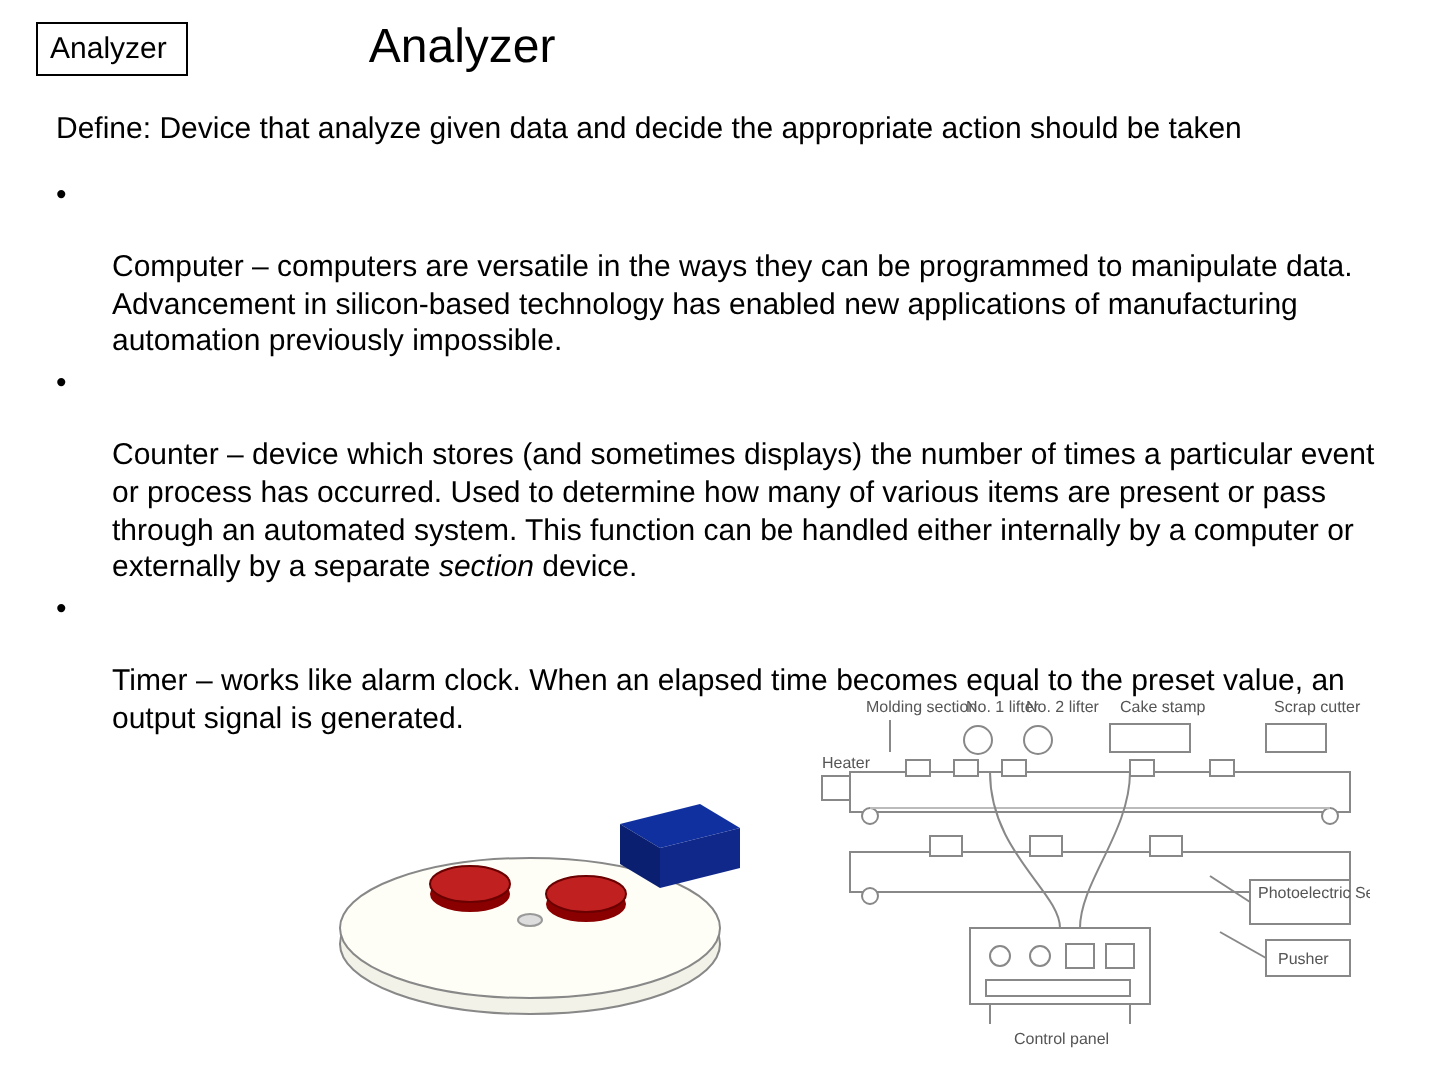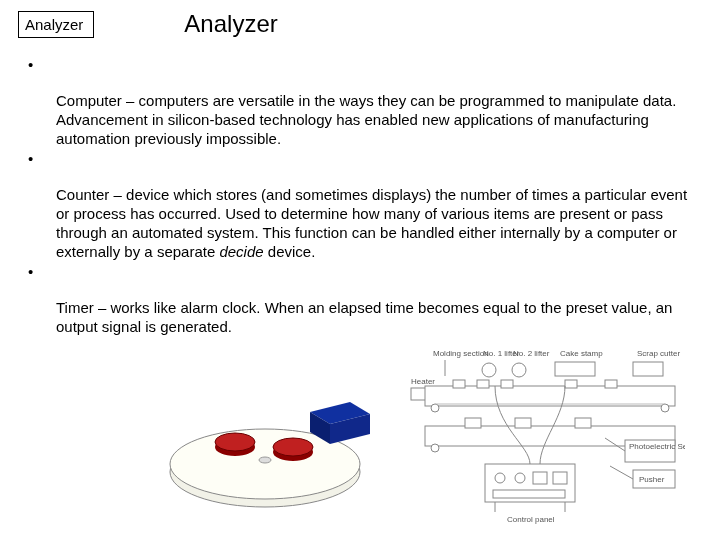--- a/index.html
+++ b/index.html
@@ -97,30 +97,31 @@
 </head>
 <body>
 
 <div class="slide">
 
   <div class="header">
     <div class="header-box">Analyzer</div>
     <div class="title">Analyzer</div>
   </div>
 
+  <div class="definition">Define: Device that analyze given data and decide the appropriate action should be taken</div>
 
   <div class="bullets">
     <div class="bullet">
       <div class="marker">•</div>
       <div class="text">Computer – computers are versatile in the ways they can be programmed to manipulate data. Advancement in silicon-based technology has enabled new applications of manufacturing automation previously impossible.</div>
     </div>
     <div class="bullet">
       <div class="marker">•</div>
       <div class="text">
-        Counter – device which stores (and sometimes displays) the number of times a particular event or process has occurred. Used to determine how many of various items are present or pass through an automated system. This function can be handled either internally by a computer or externally by a separate <span class="italic">decide</span> device.
+        Counter – device which stores (and sometimes displays) the number of times a particular event or process has occurred. Used to determine how many of various items are present or pass through an automated system. This function can be handled either internally by a computer or externally by a separate <span class="italic">section</span> device.
       </div>
     </div>
     <div class="bullet">
       <div class="marker">•</div>
       <div class="text">Timer – works like alarm clock. When an elapsed time becomes equal to the preset value, an output signal is generated.</div>
     </div>
   </div>
 
   <div class="figures">
 

